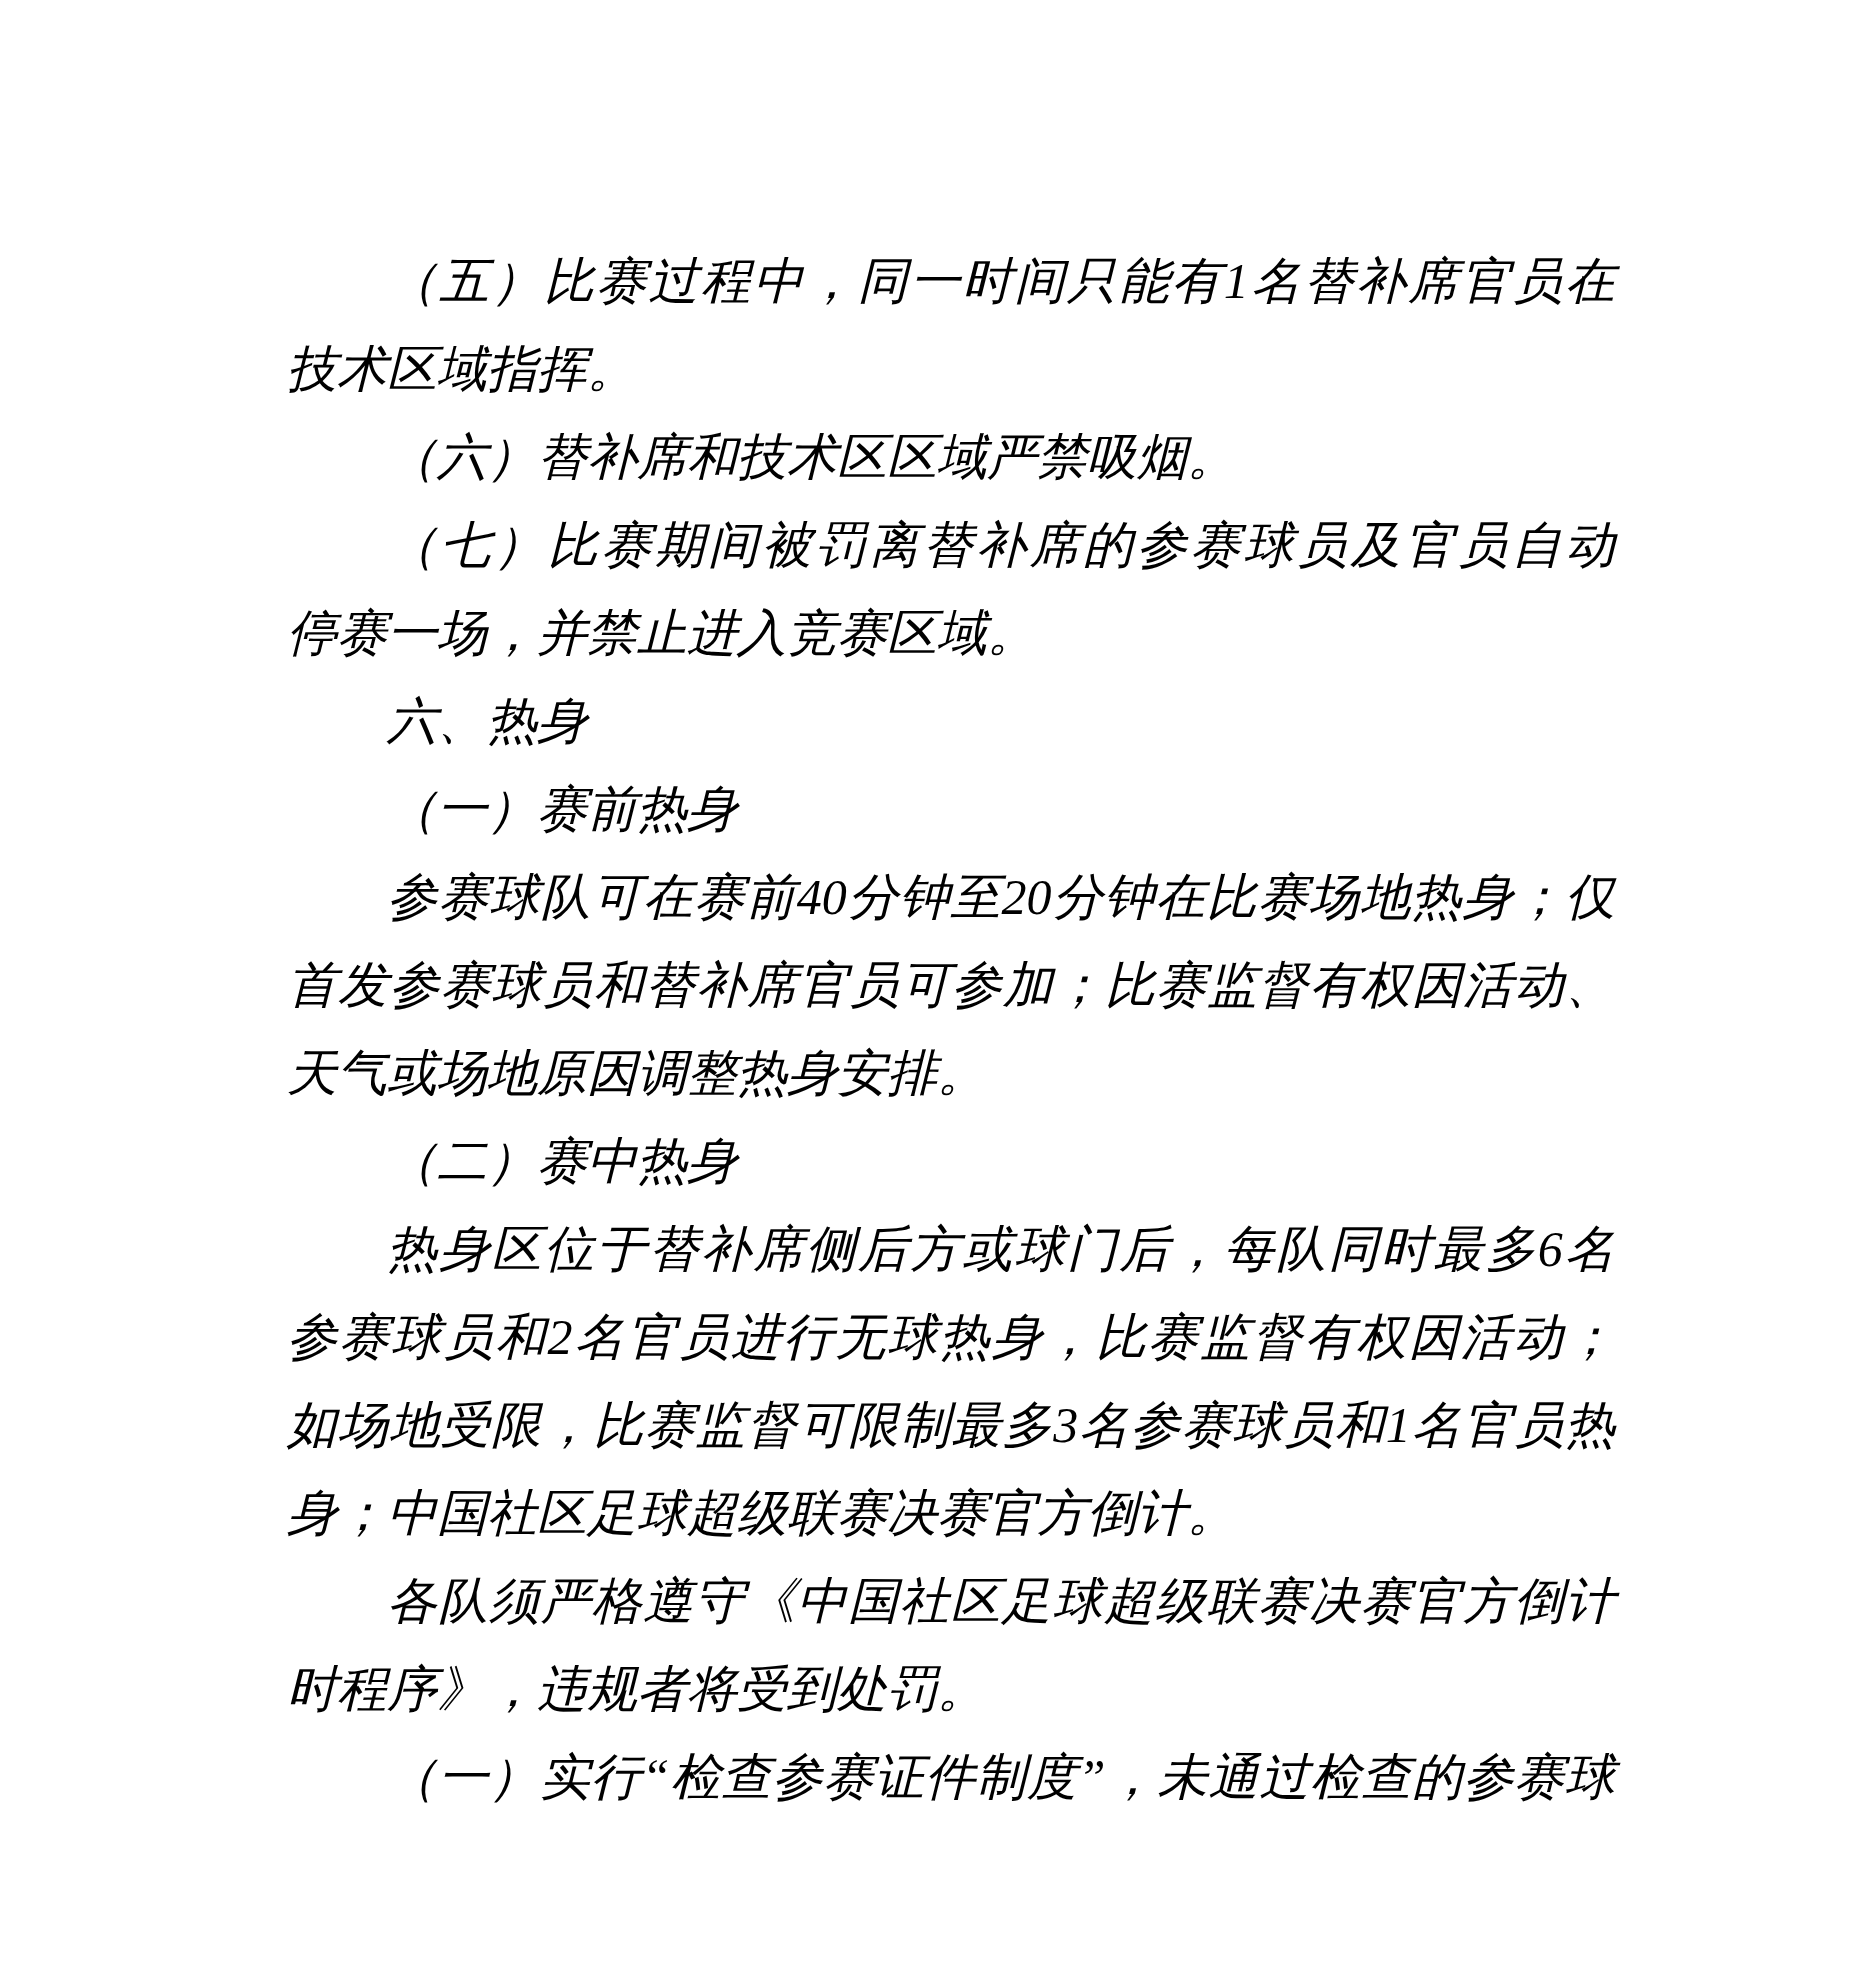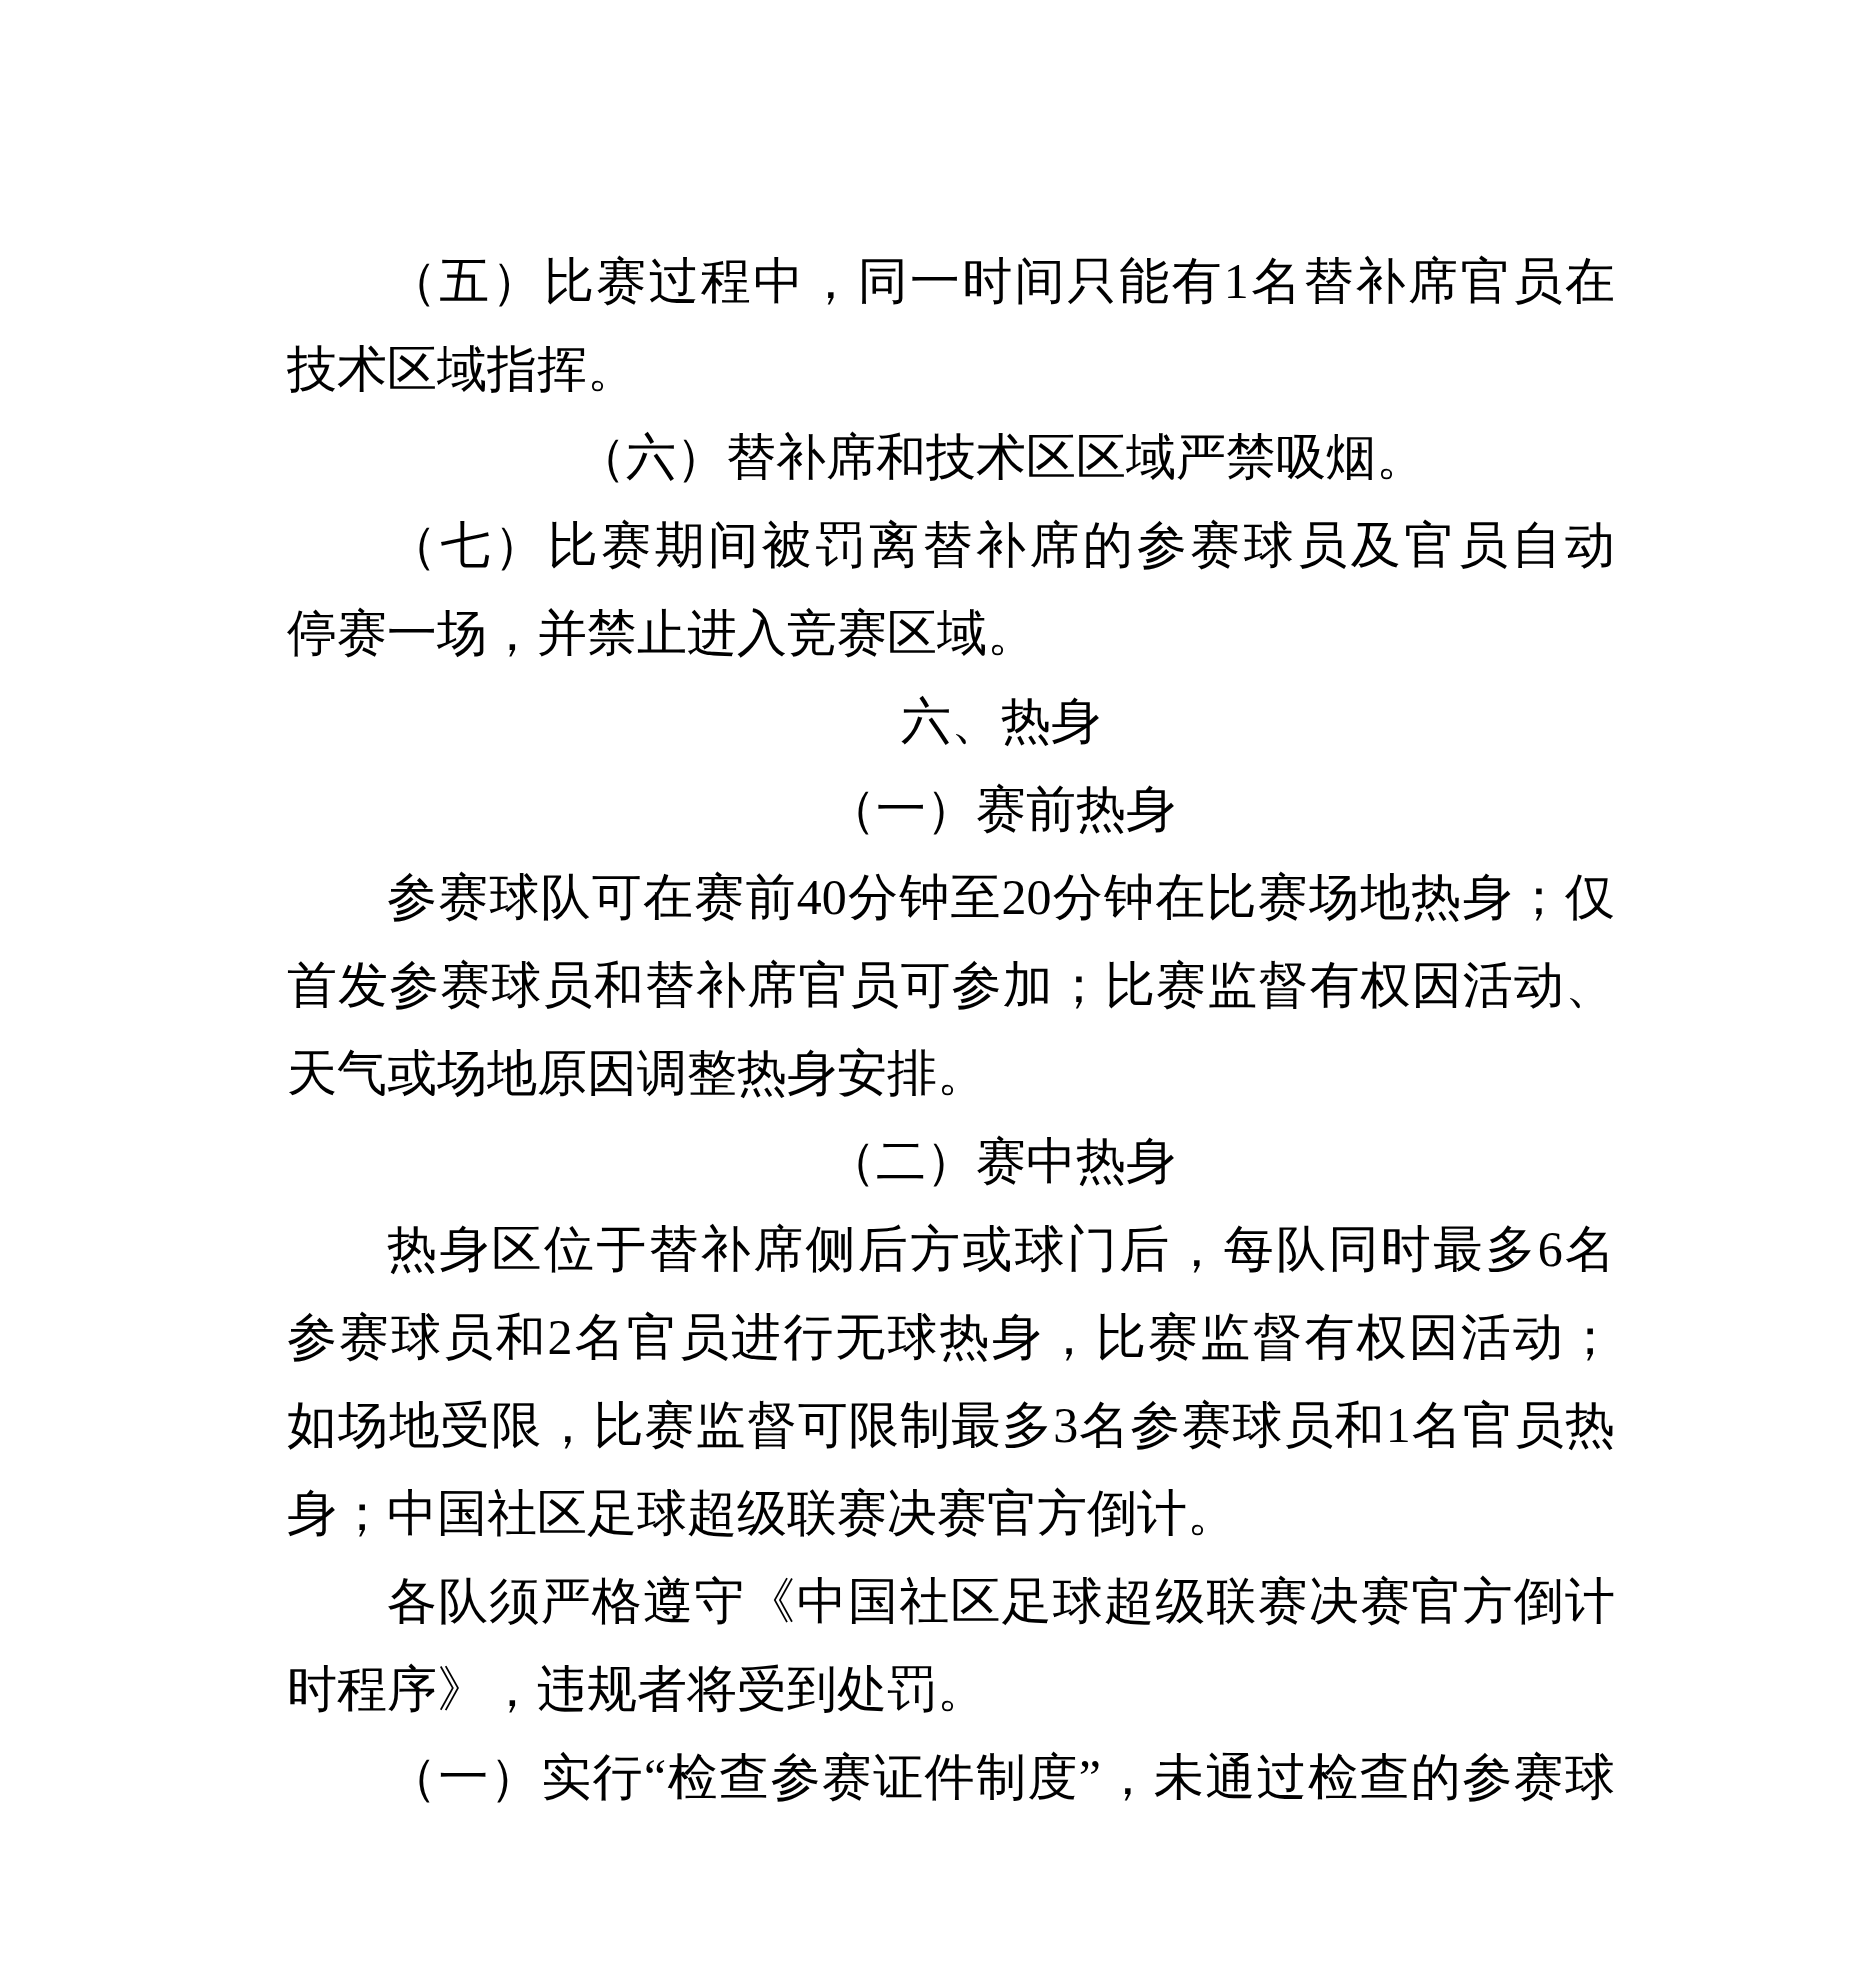--- a/index.html
+++ b/index.html
@@ -29,24 +29,24 @@
     top: 237px;
     width: 1328px;
   }
   .line {
     height: 88px;
     line-height: 88px;
     font-size: 50px;
     white-space: nowrap;
     font-weight: normal;
     letter-spacing: 0;
+    font-style: italic;
   }
   .line.indent {
     text-indent: 2em;
-    text-align: center;
   }
   .line.j {
     white-space: normal;
     text-align: justify;
     text-align-last: justify;
     text-justify: inter-character;
   }
 </style>
 </head>
 <body>

